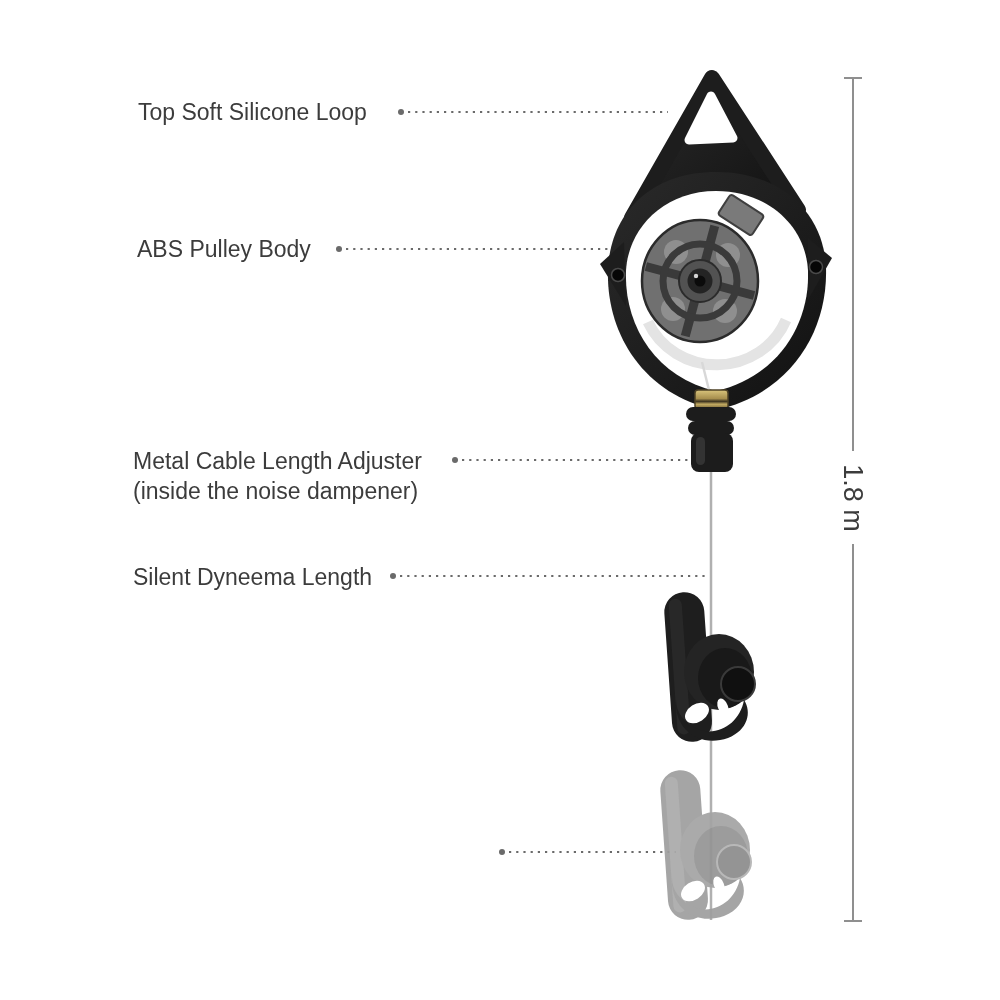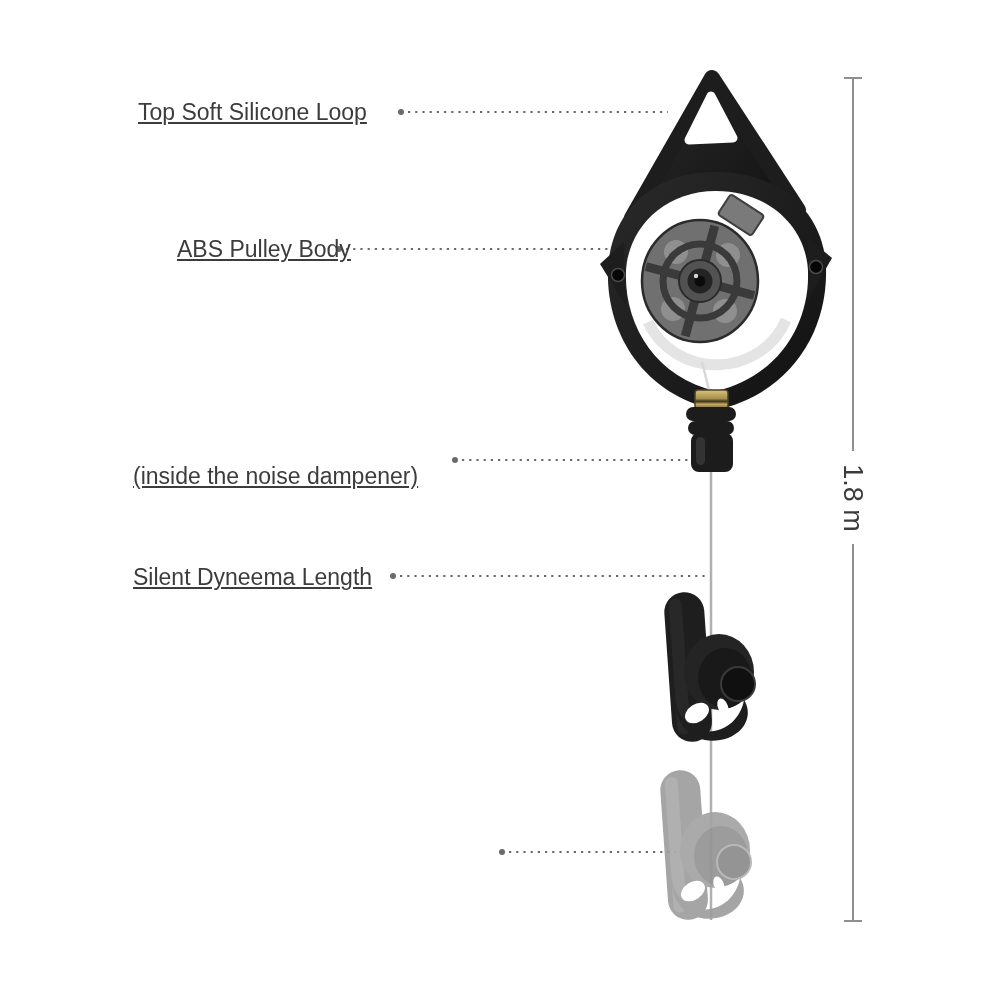--- a/index.html
+++ b/index.html
@@ -16,24 +16,23 @@
     left: 0; top: 0;
     width: 1000px; height: 1000px;
   }
   .label {
     position: absolute;
     font-size: 23px;
     line-height: 30px;
     color: #3c3c3c;
     white-space: nowrap;
     transform: translateY(-50%);
-    text-decoration: underline;
   }
   #label-top-loop   { left: 138px; top: 112px; }
-  #label-pulley-body{ left: 137px; top: 249px; margin-left: 40px; }
+  #label-pulley-body{ left: 137px; top: 249px; }
   #label-adjuster   { left: 133px; top: 476px; }
   #label-cable      { left: 133px; top: 577px; }
   #label-holder     { left: 134px; top: 851px; }
   #label-length {
     position: absolute;
     left: 852px; top: 498px;
     font-size: 27px;
     color: #3c3c3c;
     white-space: nowrap;
     transform: translate(-50%, -50%) rotate(90deg);
@@ -174,20 +173,21 @@
       <ellipse cx="697" cy="713" rx="13" ry="9" transform="rotate(-33 697 713)" fill="#ffffff"></ellipse>
       <ellipse cx="723" cy="707" rx="5" ry="9" transform="rotate(-22 723 707)" fill="#ffffff"></ellipse>
     </g>
   </svg>
 
   <div class="label" id="label-top-loop">Top Soft Silicone Loop</div>
 
   <div class="label" id="label-pulley-body">ABS Pulley Body</div>
 
   <div class="label" id="label-adjuster">
+    <div>Metal Cable Length Adjuster</div>
     <div>(inside the noise dampener)</div>
   </div>
 
   <div class="label" id="label-cable">Silent Dyneema Length</div>
 
 
   <div id="label-length">1.8 m</div>
 
 </div>
 

